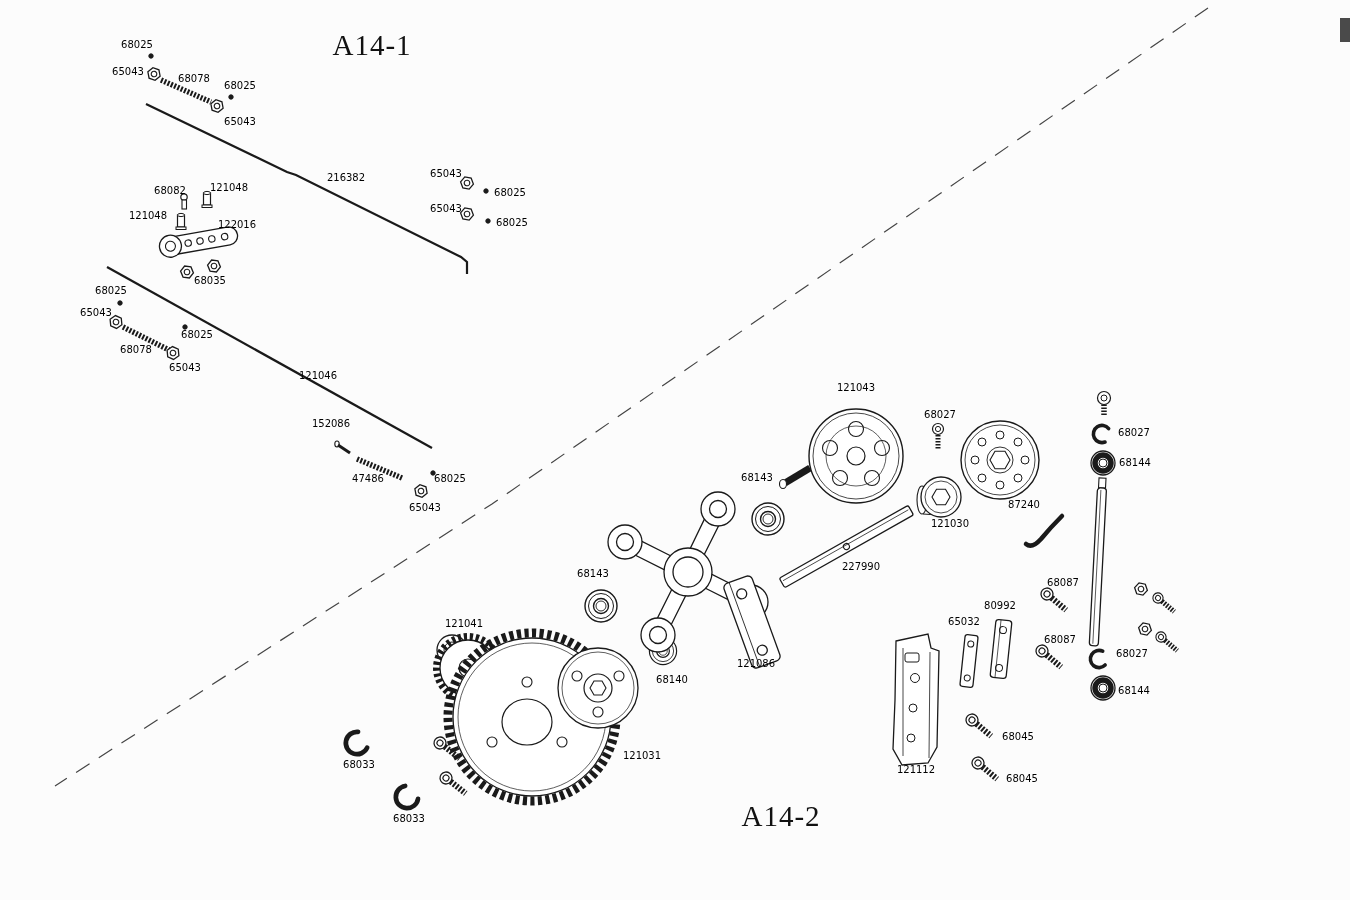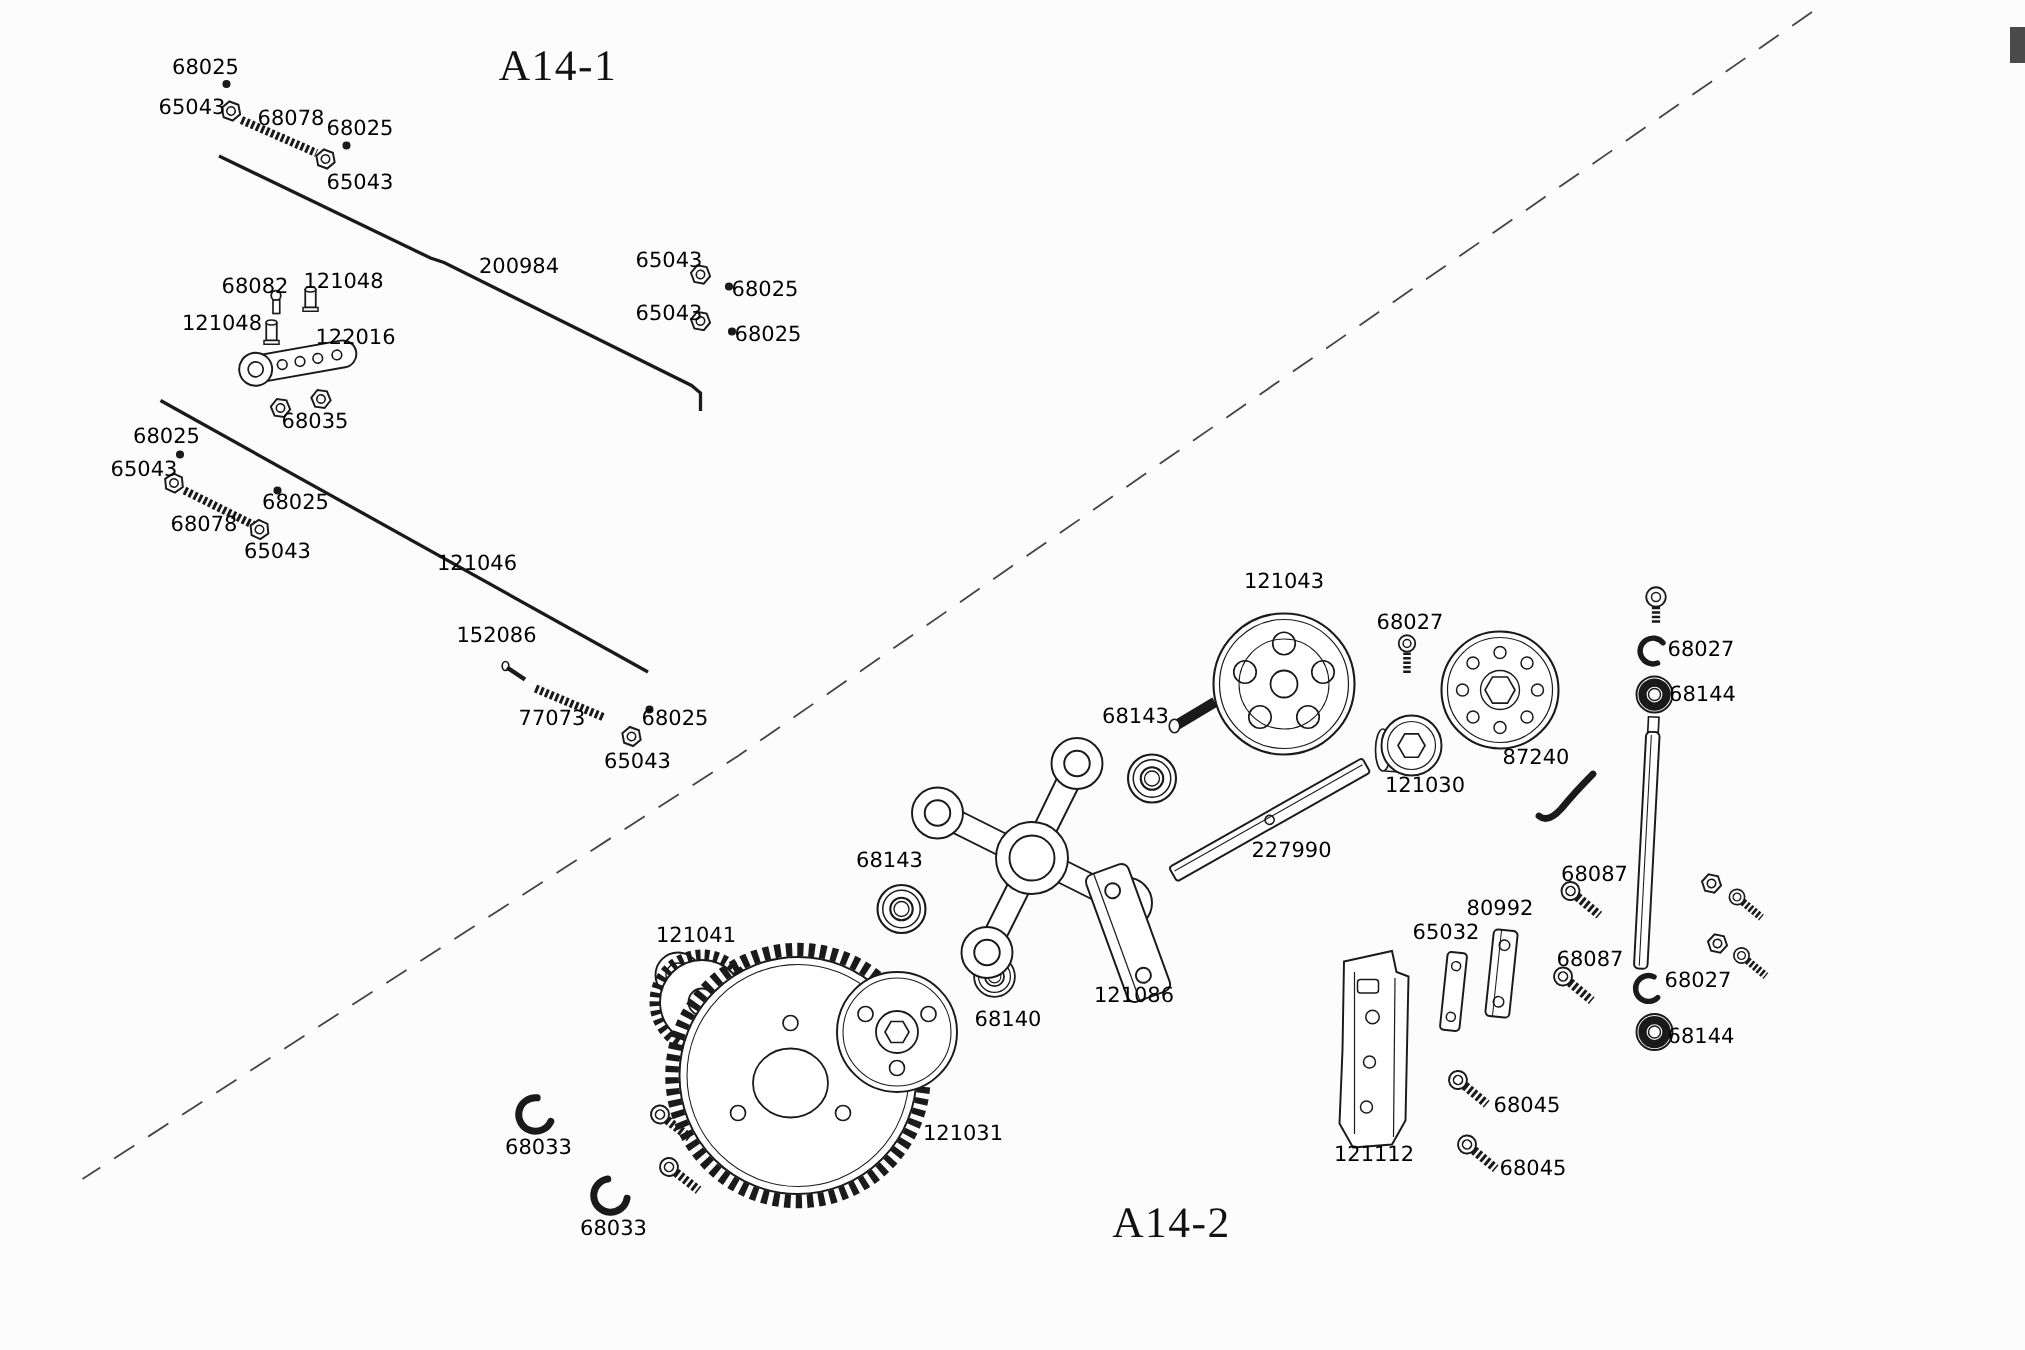--- a/index.html
+++ b/index.html
@@ -8,21 +8,21 @@
     background:#fcfcfc;
     font-family:"DejaVu Sans", sans-serif;
     position:relative;
     overflow:hidden;
   }
   .canvas { position:absolute; inset:0; width:1350px; height:900px; }
   svg.drawing { position:absolute; left:0; top:0; }
   .part-label {
     position:absolute;
     transform:translate(-50%,-50%);
-    font-size:14px;
+    font-size:10px;
     color:#000;
     white-space:nowrap;
     line-height:1;
   }
   .section-title {
     position:absolute;
     transform:translate(-50%,-50%);
     font-family:"Liberation Serif", serif;
     font-size:29px;
     letter-spacing:1px;
@@ -304,38 +304,38 @@
   </svg>
 
   <div class="section-title" style="left:372px;top:45px">A14-1</div>
   <div class="section-title" style="left:781px;top:816px">A14-2</div>
 
   <div class="part-label" style="left:137px;top:45px">68025</div>
   <div class="part-label" style="left:128px;top:72px">65043</div>
   <div class="part-label" style="left:194px;top:79px">68078</div>
   <div class="part-label" style="left:240px;top:86px">68025</div>
   <div class="part-label" style="left:240px;top:122px">65043</div>
-  <div class="part-label" style="left:346px;top:178px">200984</div>
+  <div class="part-label" style="left:346px;top:178px">216382</div>
   <div class="part-label" style="left:446px;top:174px">65043</div>
   <div class="part-label" style="left:510px;top:193px">68025</div>
   <div class="part-label" style="left:446px;top:209px">65043</div>
   <div class="part-label" style="left:512px;top:223px">68025</div>
   <div class="part-label" style="left:170px;top:191px">68082</div>
   <div class="part-label" style="left:229px;top:188px">121048</div>
   <div class="part-label" style="left:148px;top:216px">121048</div>
   <div class="part-label" style="left:237px;top:225px">122016</div>
   <div class="part-label" style="left:210px;top:281px">68035</div>
   <div class="part-label" style="left:111px;top:291px">68025</div>
   <div class="part-label" style="left:96px;top:313px">65043</div>
   <div class="part-label" style="left:197px;top:335px">68025</div>
   <div class="part-label" style="left:136px;top:350px">68078</div>
   <div class="part-label" style="left:185px;top:368px">65043</div>
   <div class="part-label" style="left:318px;top:376px">121046</div>
   <div class="part-label" style="left:331px;top:424px">152086</div>
-  <div class="part-label" style="left:368px;top:479px">77073</div>
+  <div class="part-label" style="left:368px;top:479px">47486</div>
   <div class="part-label" style="left:450px;top:479px">68025</div>
   <div class="part-label" style="left:425px;top:508px">65043</div>
   <div class="part-label" style="left:856px;top:388px">121043</div>
   <div class="part-label" style="left:940px;top:415px">68027</div>
   <div class="part-label" style="left:1134px;top:433px">68027</div>
   <div class="part-label" style="left:1135px;top:463px">68144</div>
   <div class="part-label" style="left:757px;top:478px">68143</div>
   <div class="part-label" style="left:1024px;top:505px">87240</div>
   <div class="part-label" style="left:950px;top:524px">121030</div>
   <div class="part-label" style="left:861px;top:567px">227990</div>

